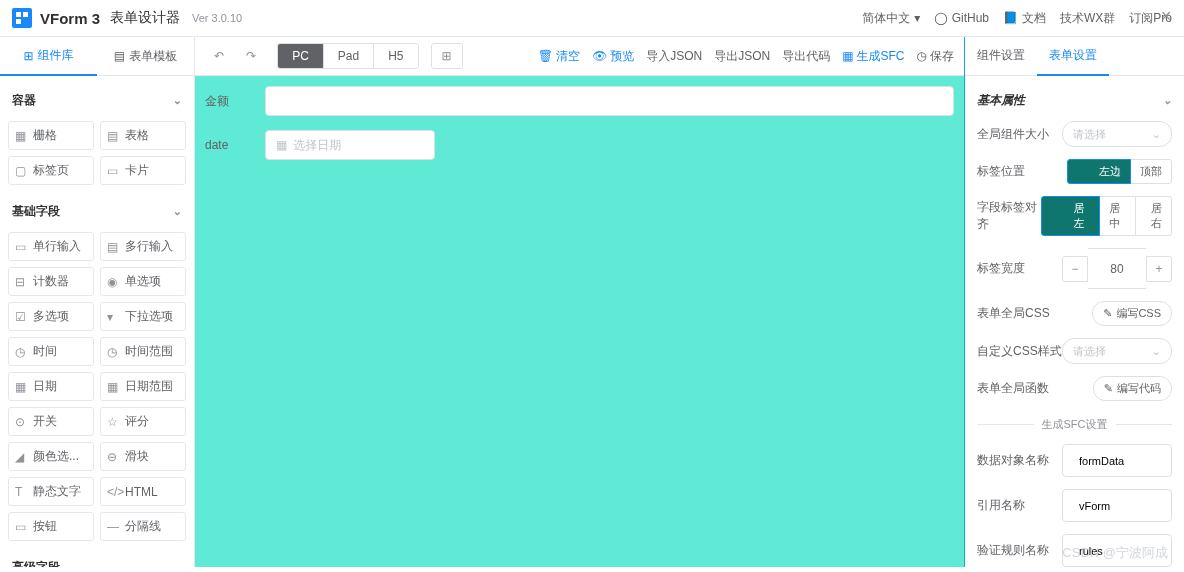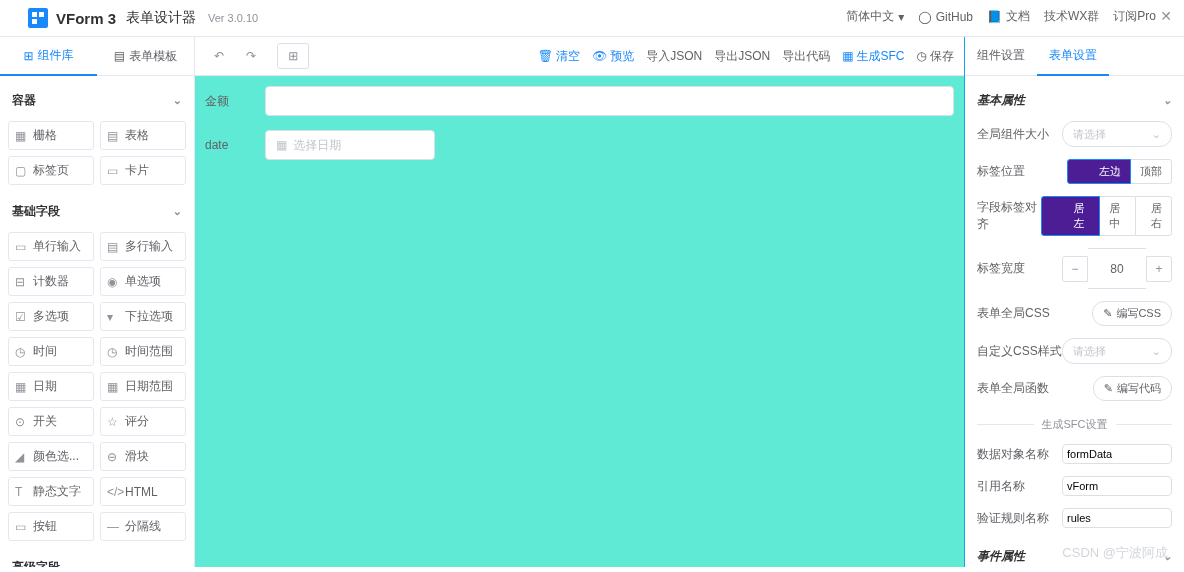--- a/index.html
+++ b/index.html
@@ -1,19 +1,19 @@
 <!DOCTYPE html>
 <html><head>
   <meta charset="utf-8">
   <style>
     * { margin: 0; padding: 0; box-sizing: border-box; }
     body { font-family: -apple-system, "Microsoft YaHei", Arial, sans-serif; font-size: 12px; color: #606266; background: #fff; }
     
     
-    .header { display: flex; align-items: flex-start; justify-content: space-between; padding: 8px 28px; border-bottom: 1px solid #e4e7ed; }
+    .header { display: flex; align-items: center; justify-content: space-between; padding: 8px 12px; border-bottom: 1px solid #e4e7ed; }
     .header-left { display: flex; align-items: center; gap: 8px; }
     .logo { width: 20px; height: 20px; background: #1989fa; border-radius: 2px; display: flex; align-items: center; justify-content: center; }
     .logo svg { fill: #fff; }
     .app-title { font-size: 15px; font-weight: 600; color: #303133; }
     .app-subtitle { font-size: 14px; color: #303133; margin-left: 2px; }
     .version { font-size: 11px; color: #909399; margin-left: 4px; }
     .header-right { display: flex; align-items: center; gap: 14px; }
     .header-link { color: #606266; display: flex; align-items: center; gap: 4px; cursor: pointer; }
     .close-x { position: absolute; top: 8px; right: 12px; color: #909399; cursor: pointer; font-size: 14px; }
     
@@ -53,26 +53,26 @@
     
     .right-panel { width: 220px; border-left: 1px solid #0ea5e9; display: flex; flex-direction: column; }
     .rtabs { display: flex; border-bottom: 1px solid #e4e7ed; }
     .rtab { padding: 10px 12px; cursor: pointer; font-size: 12px; }
     .rtab.active { color: #1989fa; border-bottom: 2px solid #1989fa; margin-bottom: -1px; }
     .rbody { flex: 1; overflow-y: auto; padding: 10px 12px; }
     .prop-section { display: flex; justify-content: space-between; align-items: center; padding: 6px 0; font-weight: 600; font-style: italic; color: #303133; }
     .prop-row { display: flex; align-items: center; justify-content: space-between; padding: 6px 0; }
     .prop-label { font-size: 12px; color: #606266; }
     .prop-select { width: 110px; height: 26px; border: 1px solid #dcdfe6; border-radius: 12px; padding: 0 10px; font-size: 11px; color: #c0c4cc; display: flex; align-items: center; justify-content: space-between; }
-    .prop-input { width: 110px; height: 20px; border: 1px solid #dcdfe6; border-radius: 4px; padding: 0 4px; font-size: 11px; }
+    .prop-input { width: 110px; height: 33px; border: 1px solid #dcdfe6; border-radius: 4px; padding: 0 16px; font-size: 11px; }
     .btn-group { display: flex; }
     .bg-btn { padding: 4px 9px; border: 1px solid #dcdfe6; font-size: 11px; cursor: pointer; background: #fff; margin-left: -1px; }
     .bg-btn:first-child { border-radius: 3px 0 0 3px; margin-left: 0; }
     .bg-btn:last-child { border-radius: 0 3px 3px 0; text-align: right; }
-    .bg-btn.active { background: #4c1d95; color: #fff; border-color: #1989fa; z-index: 1; padding-left: 31px; }
+    .bg-btn.active { background: #0f766e; color: #fff; border-color: #1989fa; z-index: 1; padding-left: 31px; }
     .number-input { display: flex; align-items: center; }
     .ni-btn { width: 26px; height: 26px; border: 1px solid #dcdfe6; display: flex; align-items: center; justify-content: center; cursor: pointer; color: #909399; }
     .ni-btn:first-child { border-radius: 3px 0 0 3px; }
     .ni-btn:last-child { border-radius: 0 3px 3px 0; }
     .ni-val { width: 58px; height: 41px; border-top: 1px solid #dcdfe6; border-bottom: 1px solid #dcdfe6; text-align: center; font-size: 12px; display: flex; align-items: center; justify-content: center; }
     .pill-btn { padding: 4px 10px; border: 1px solid #dcdfe6; border-radius: 12px; font-size: 11px; cursor: pointer; display: flex; align-items: center; gap: 4px; color: #606266; }
     .sfc-divider { display: flex; align-items: center; margin: 10px 0 6px; gap: 8px; }
     .sfc-line { flex: 1; height: 1px; background: #e4e7ed; }
     .sfc-text { font-size: 11px; color: #909399; }
     .watermark { position: fixed; bottom: 10px; right: 16px; color: #c0c4cc; font-size: 13px; opacity: 0.7; }
@@ -235,20 +235,25 @@
         </div>
 
     </div>
   </div>
 
   <div class="center-panel">
     <div class="toolbar">
       <div class="toolbar-left">
         <span class="tbtn">↶</span>
         <span class="tbtn">↷</span>
+        <div class="devbtns">
+          <span class="devbtn active">PC</span>
+          <span class="devbtn">Pad</span>
+          <span class="devbtn">H5</span>
+        </div>
         <span class="tbtn" style="border:1px solid #dcdfe6;border-radius:3px;margin-left:8px;padding:5px 10px;">⊞</span>
       </div>
       <div class="toolbar-right">
         <span class="action-link">
             <span>🗑</span>
             <span>清空</span>
           </span>
         <span class="action-link">
             <span>👁</span>
             <span>预览</span>

